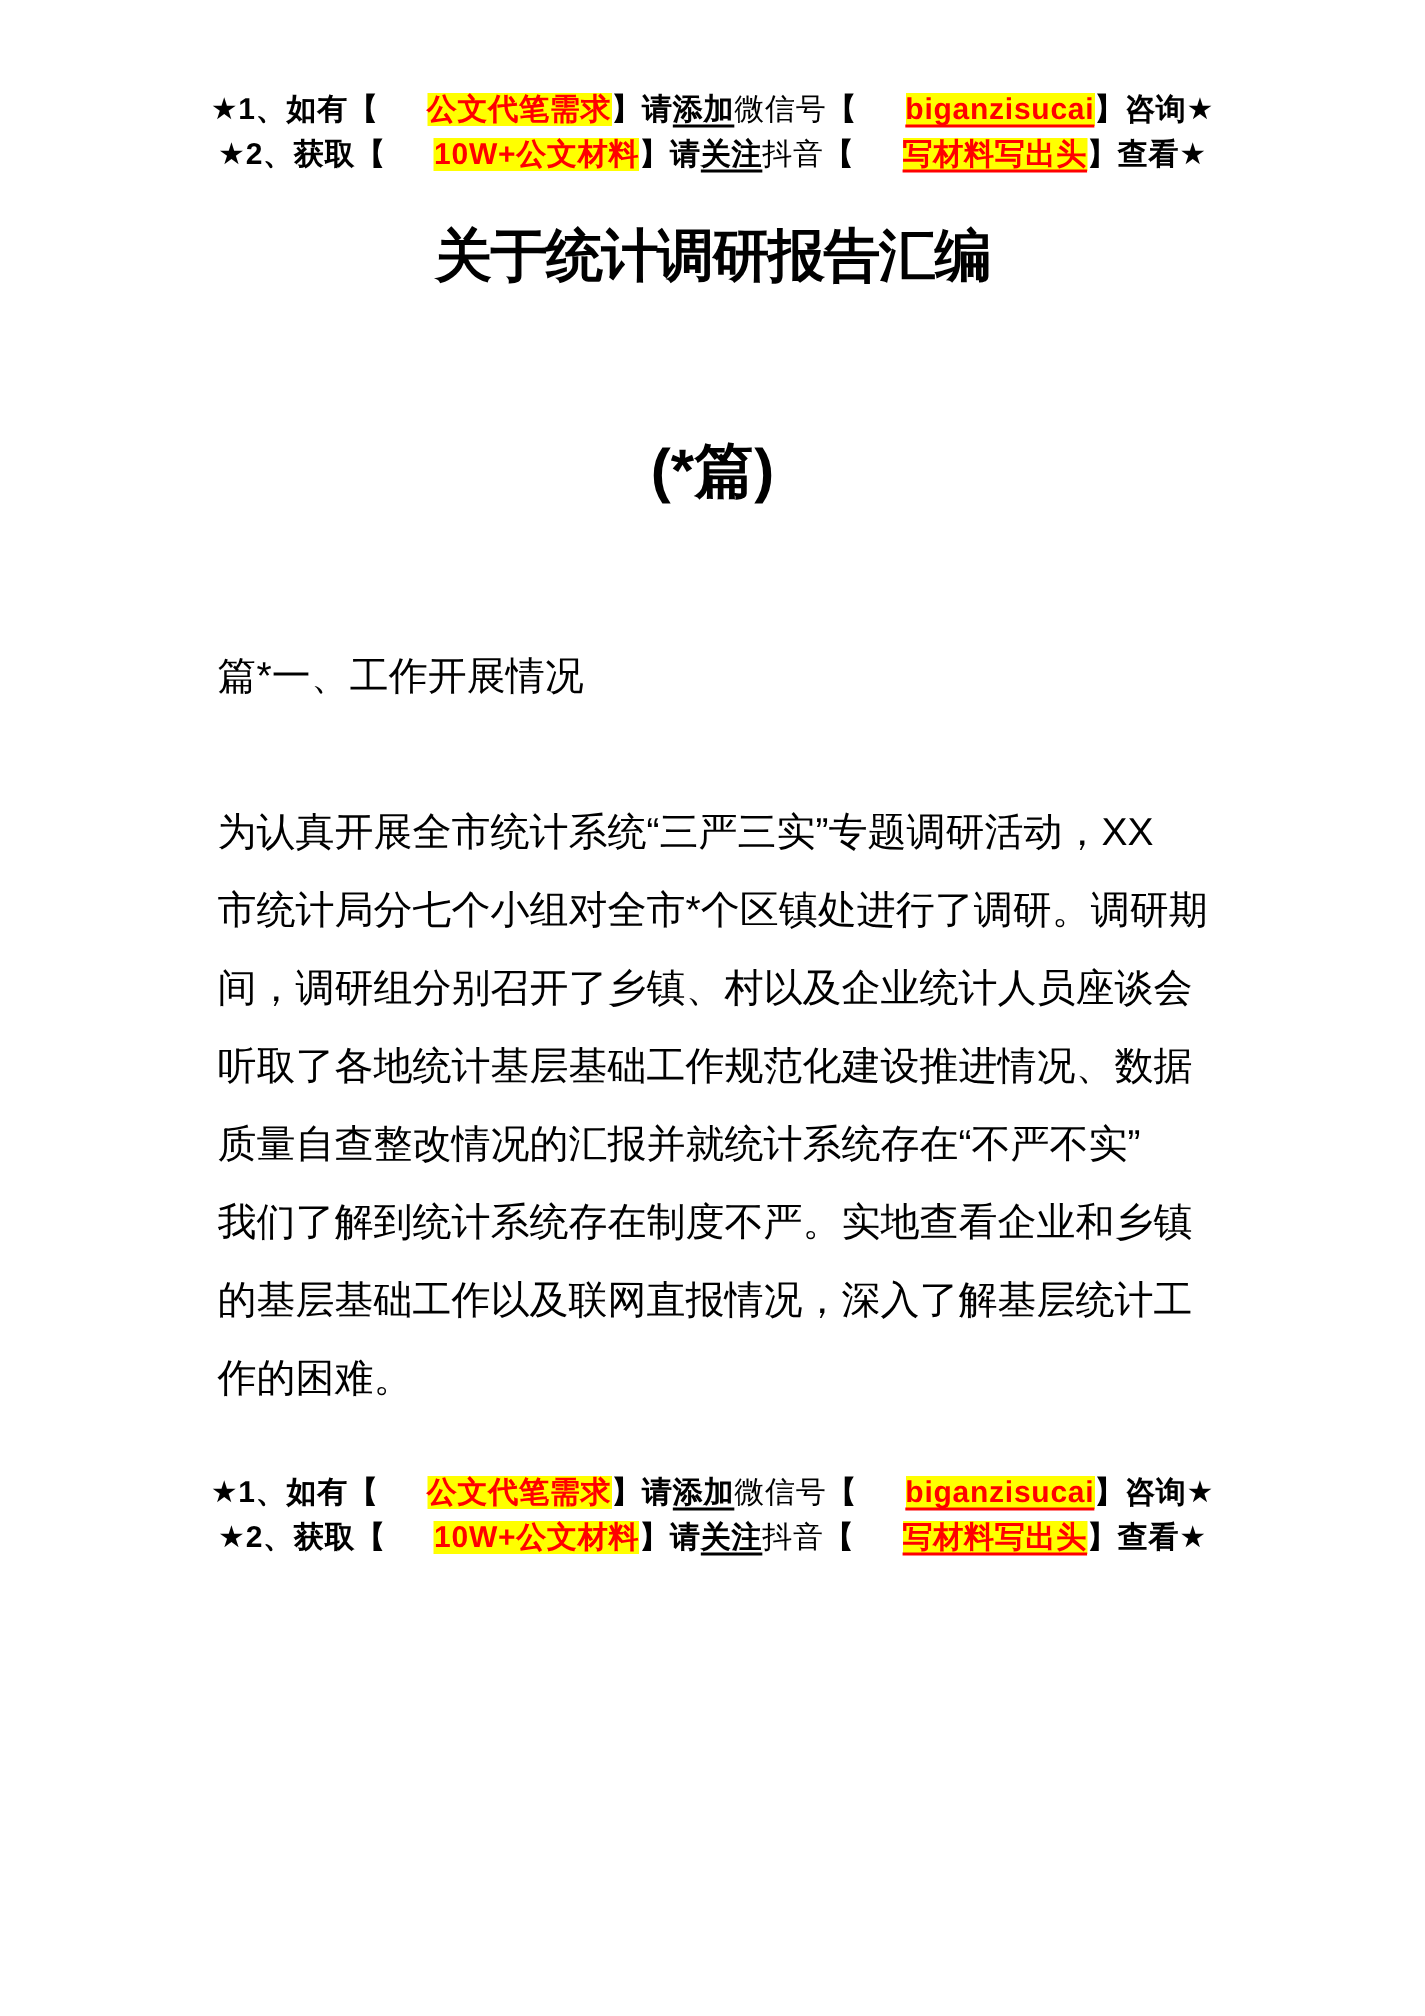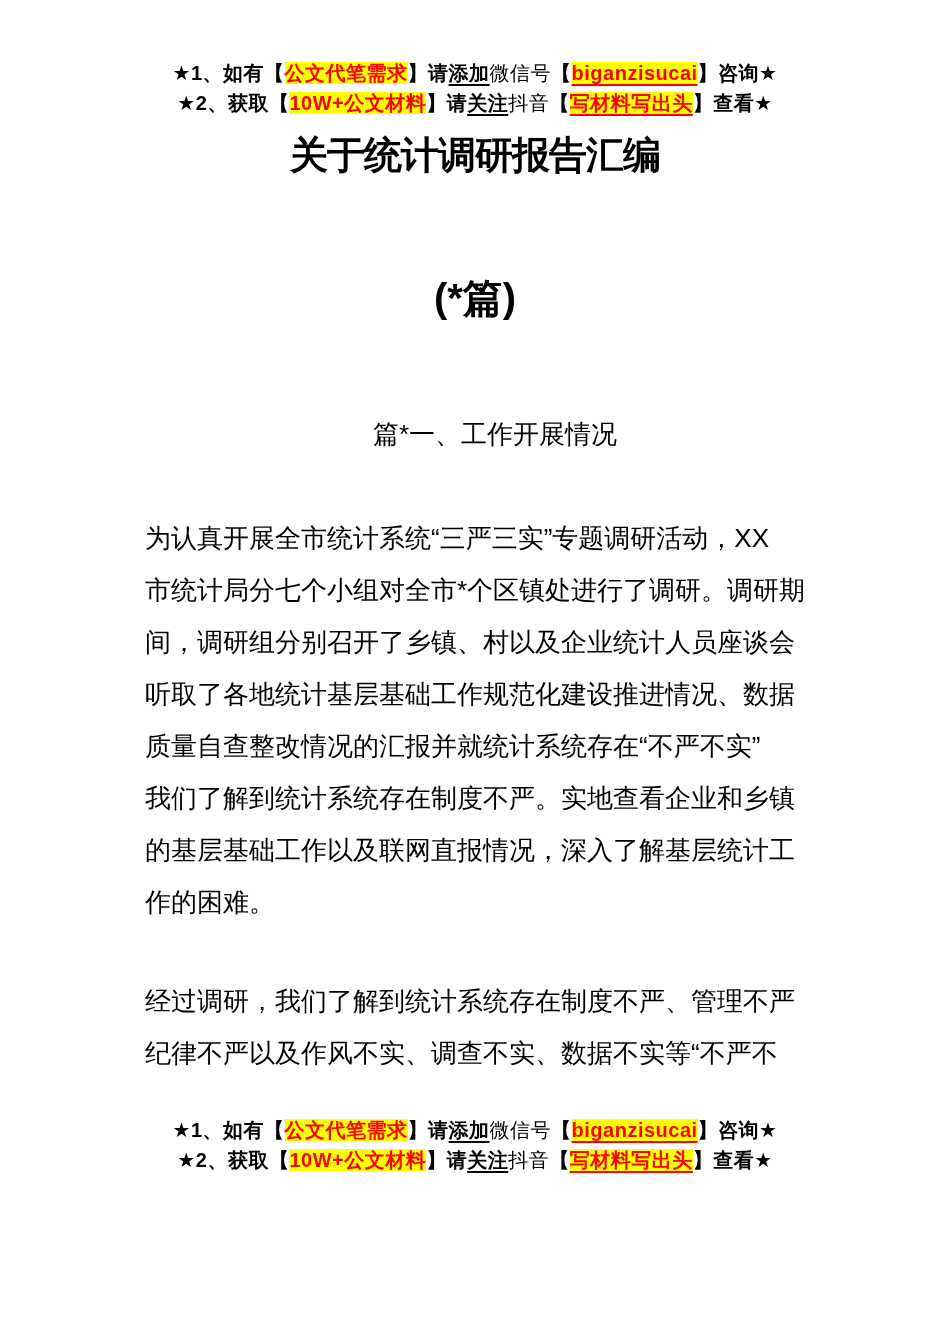--- a/index.html
+++ b/index.html
@@ -11,43 +11,43 @@
     overflow: hidden;
   }
   .page { position: relative; width: 950px; height: 1344px; background: #ffffff; }
 
   
   .promo { text-align: center; font-size: 20px; line-height: 30px; letter-spacing: 0.5px; }
   .promo-top { padding-top: 58px; }
   .promo-bottom { margin-top: 36px; }
   .promo span.b { font-weight: bold; }
   .promo span.hl { background: #ffff00; }
-  .promo span.red { color: #ff0000; }
+  .promo span.red { color: #ff0000; margin-left: 32px; }
   .promo span.u {
     text-decoration: underline;
     text-decoration-thickness: 2px;
     text-underline-offset: 4px;
   }
 
   .doc-title {
-    margin-top: 12px; text-align: center;
+    margin-top: 28px; text-align: center;
     font-size: 38px; line-height: 50px; font-weight: bold;
     letter-spacing: -1px;
   }
   .doc-subtitle {
     margin-top: 90px; text-align: center;
     font-size: 40px; line-height: 56px; font-weight: bold;
   }
 
   .doc-body {
     width: 700px; margin-left: 145px;
     font-size: 26px; line-height: 52px;
     font-weight: normal;
   }
-  .section-heading { margin-top: 30px; text-align: center; }
+  .section-heading { margin-top: 30px; }
   .section-heading.first { margin-top: 82px; }
   .paragraph {
     margin-top: 50px;
     white-space: pre-line;
     word-break: break-all;
   }
   .paragraph.p1 { margin-top: 52px; }
   .paragraph.p2 { margin-top: 47px; }
 </style>
 </head>
@@ -67,22 +67,20 @@
   <main class="doc-body">
     <p class="section-heading first">篇*一、工作开展情况</p>
     <p class="paragraph p1">为认真开展全市统计系统“三严三实”专题调研活动，XX
 市统计局分七个小组对全市*个区镇处进行了调研。调研期
 间，调研组分别召开了乡镇、村以及企业统计人员座谈会
 听取了各地统计基层基础工作规范化建设推进情况、数据
 质量自查整改情况的汇报并就统计系统存在“不严不实”
 我们了解到统计系统存在制度不严。实地查看企业和乡镇
 的基层基础工作以及联网直报情况，深入了解基层统计工
 作的困难。</p>
-    <p class="paragraph p2">经过调研，我们了解到统计系统存在制度不严、管理不严
-纪律不严以及作风不实、调查不实、数据不实等“不严不</p>
   </main>
 
   <footer class="promo promo-bottom">
     <p class="promo-line"><span class="b">★1、如有【</span><span class="b hl red">公文代笔需求</span><span class="b">】请</span><span class="b u">添加</span><span>微信号</span><span class="b">【</span><span class="b hl red u">biganzisucai</span><span class="b">】咨询★</span></p>
     <p class="promo-line"><span class="b">★2、获取【</span><span class="b hl red">10W+公文材料</span><span class="b">】请</span><span class="b u">关注</span><span>抖音</span><span class="b">【</span><span class="b hl red u">写材料写出头</span><span class="b">】查看★</span></p>
   </footer>
 
 </div>
 
 </body></html>

